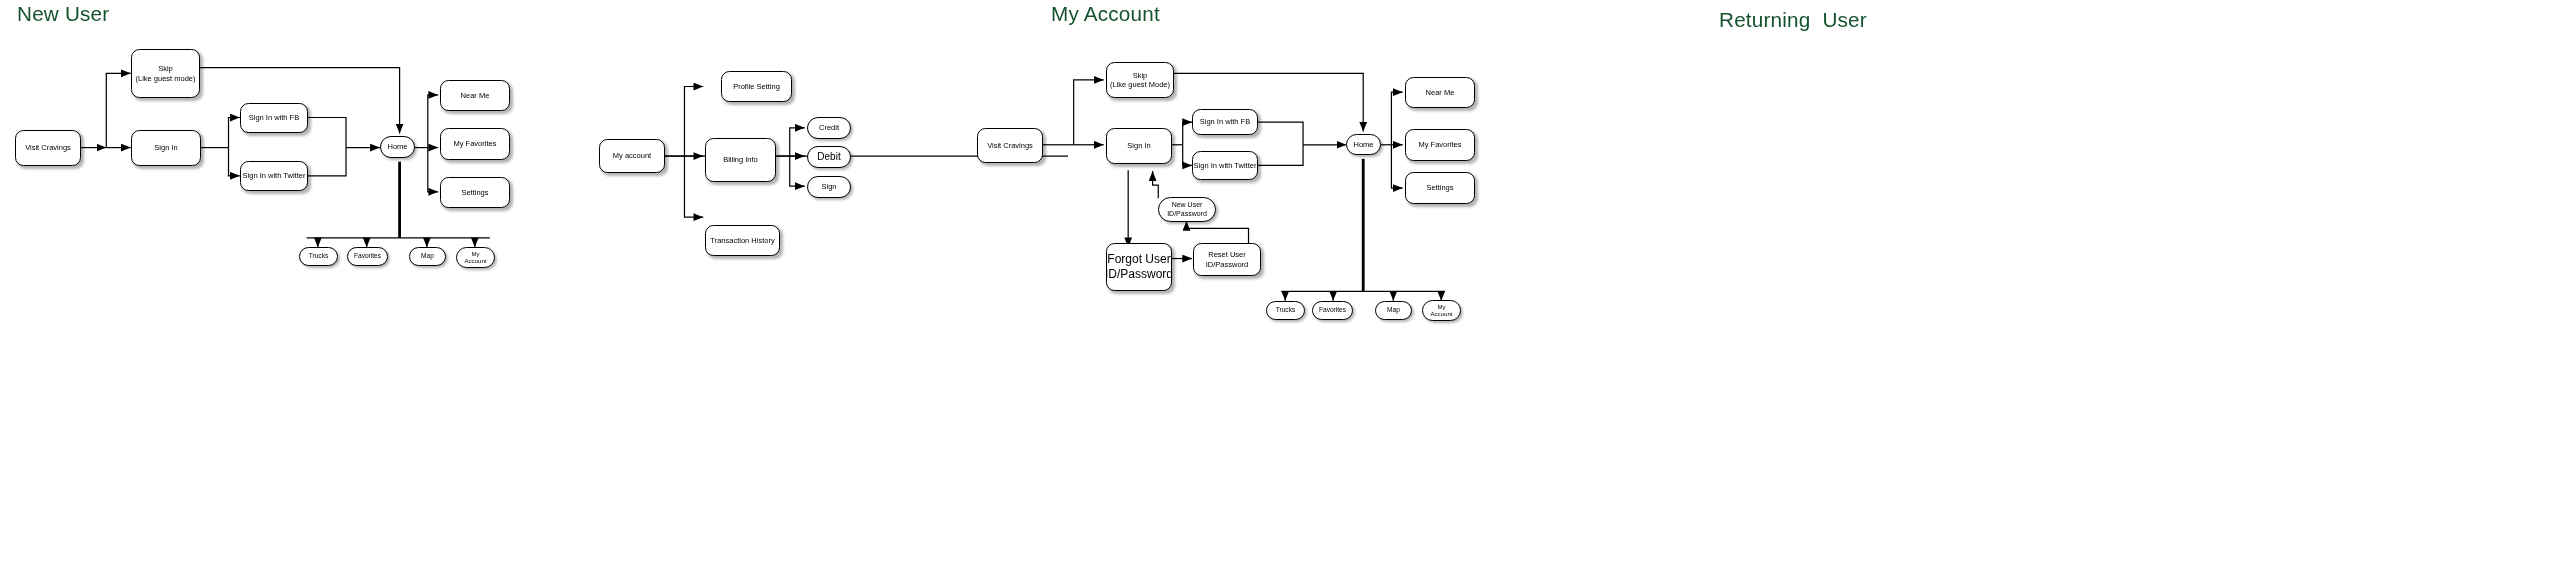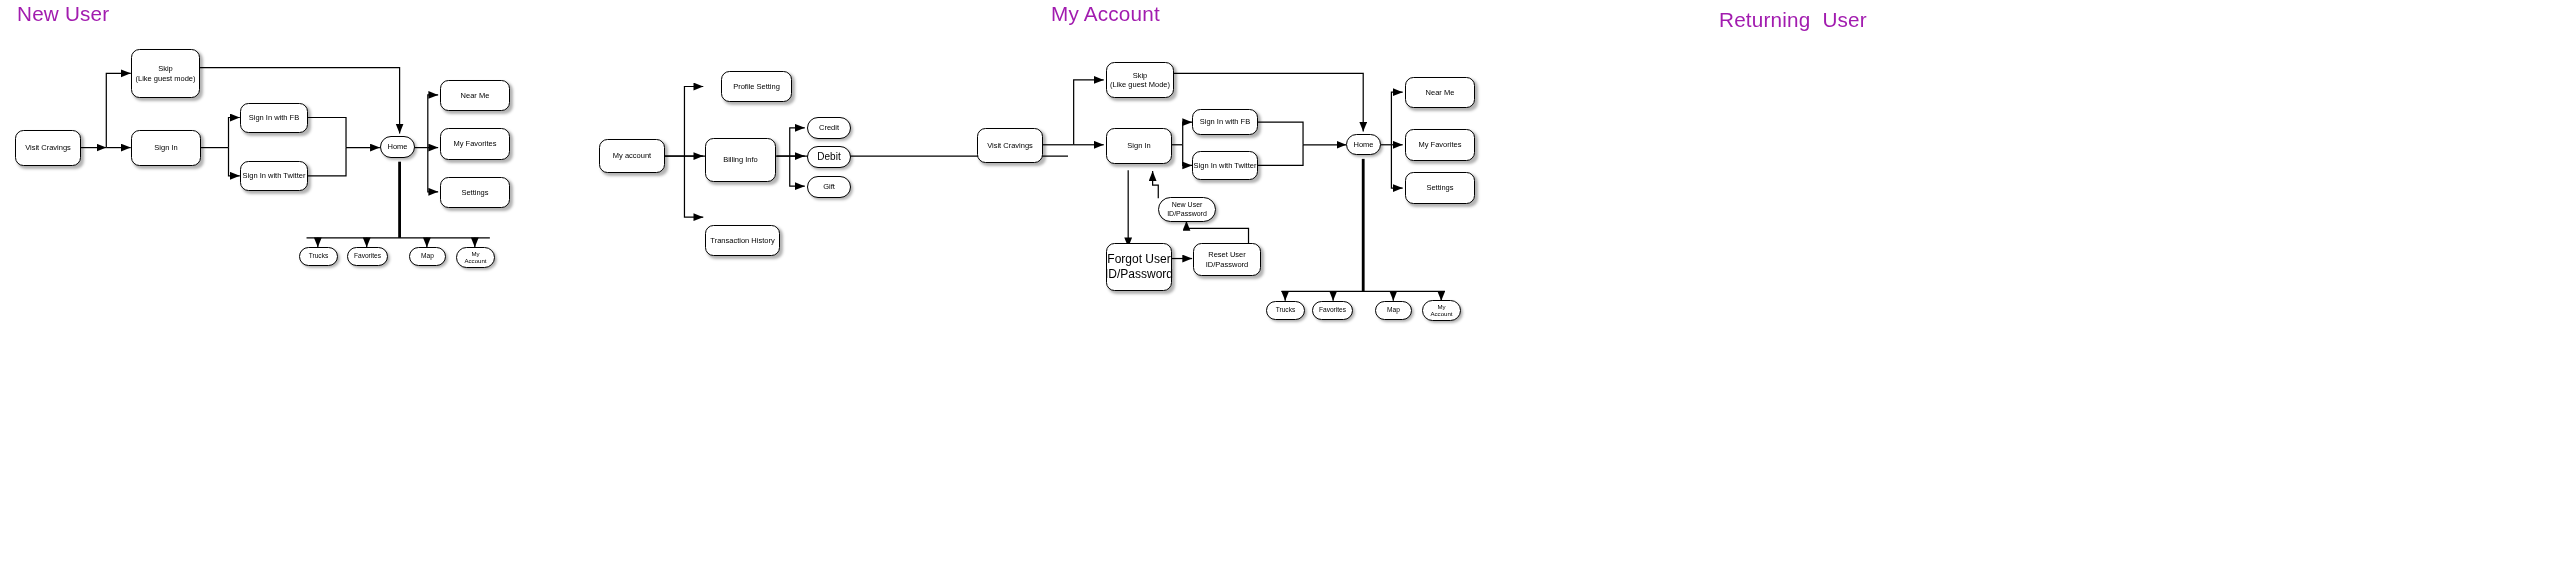--- a/index.html
+++ b/index.html
@@ -18,21 +18,21 @@
     position: absolute;
     left: 0; top: 0;
     width: 2576px;
     height: 565px;
   }
   .section-title {
     position: absolute;
     font-family: "Liberation Sans", sans-serif;
     font-size: 20.7px;
     font-weight: 400;
-    color: #a21caf;
+    color: #14532d;
     white-space: pre;
     letter-spacing: 0.2px;
   }
   .node {
     position: absolute;
     box-sizing: border-box;
     background: #ffffff;
     border: 1.3px solid #000000;
     display: flex;
     align-items: center;
@@ -166,21 +166,21 @@
 <div class="node stadium" style="left:409px; top:247px; width:37px; height:19px; font-size:6.6px;">Map</div>
 <div class="node stadium" style="left:456px; top:247px; width:39px; height:20.7px; font-size:6.1px;">My
 Account</div>
 
 <div class="node rect" style="left:599px; top:139px; width:66px; height:34px; font-size:7.5px;">My account</div>
 <div class="node rect" style="left:705px; top:71px;  width:71px; height:31px; font-size:7.5px;margin-left:16px;">Profile Setting</div>
 <div class="node rect" style="left:705px; top:138px; width:71px; height:44px; font-size:7.5px;">Billing Info</div>
 <div class="node rect" style="left:705px; top:202px; width:75px; height:31px; font-size:7.5px;margin-top:23px;">Transaction History</div>
 <div class="node stadium" style="left:807px; top:117px; width:44px; height:21.6px; font-size:7.5px;">Credit</div>
 <div class="node stadium" style="left:807px; top:146px; width:44px; height:21.6px; font-size:10px;">Debit</div>
-<div class="node stadium" style="left:807px; top:176px; width:44px; height:21.6px; font-size:7.5px;">Gift</div>
+<div class="node stadium" style="left:807px; top:176px; width:44px; height:21.6px; font-size:7.5px;">Sign</div>
 
 <div class="node rect" style="left:977px; top:128px; width:66px; height:35px; font-size:7.5px;">Visit Cravings</div>
 <div class="node rect" style="left:1106px; top:62px;  width:68px; height:36px; font-size:7.5px;">Skip
 (Like guest Mode)</div>
 <div class="node rect" style="left:1106px; top:128px; width:66px; height:36px; font-size:7.5px;">Sign In</div>
 <div class="node rect" style="left:1192px; top:109px; width:66px; height:26px; font-size:7.5px;">Sign In with FB</div>
 <div class="node rect" style="left:1192px; top:151px; width:66px; height:29px; font-size:7.5px;">Sign In with Twitter</div>
 <div class="node stadium" style="left:1158px; top:197px; width:58px; height:25.4px; font-size:7px;">New User
 ID/Password</div>
 <div class="node rect" style="left:1106px; top:243px; width:66px; height:48px; font-size:12px;">Forgot User

